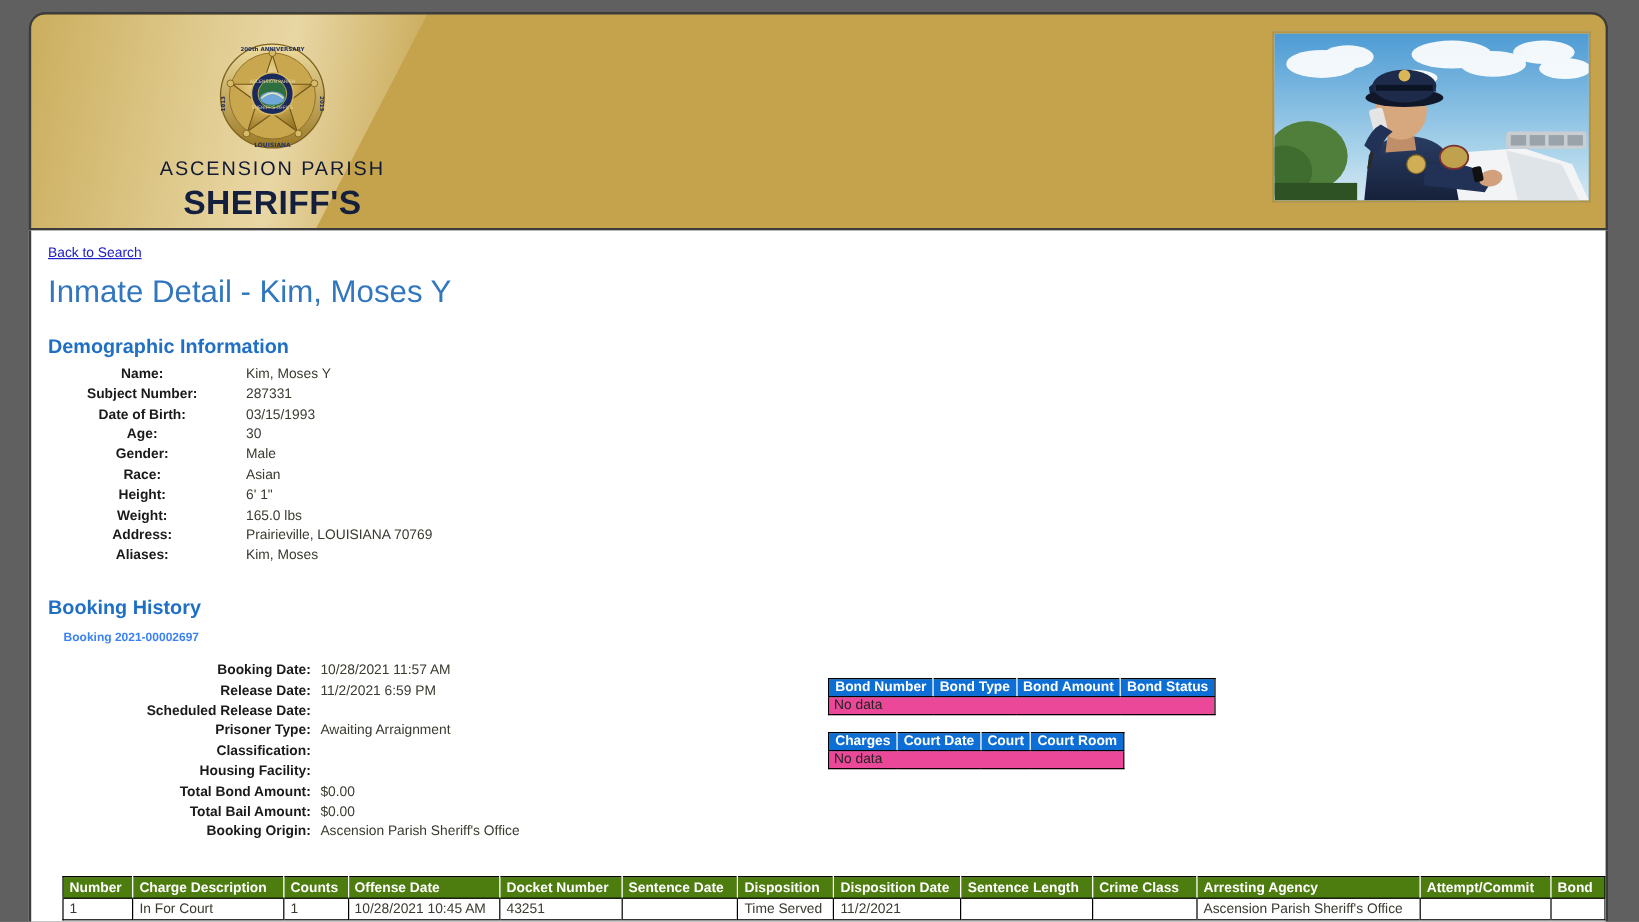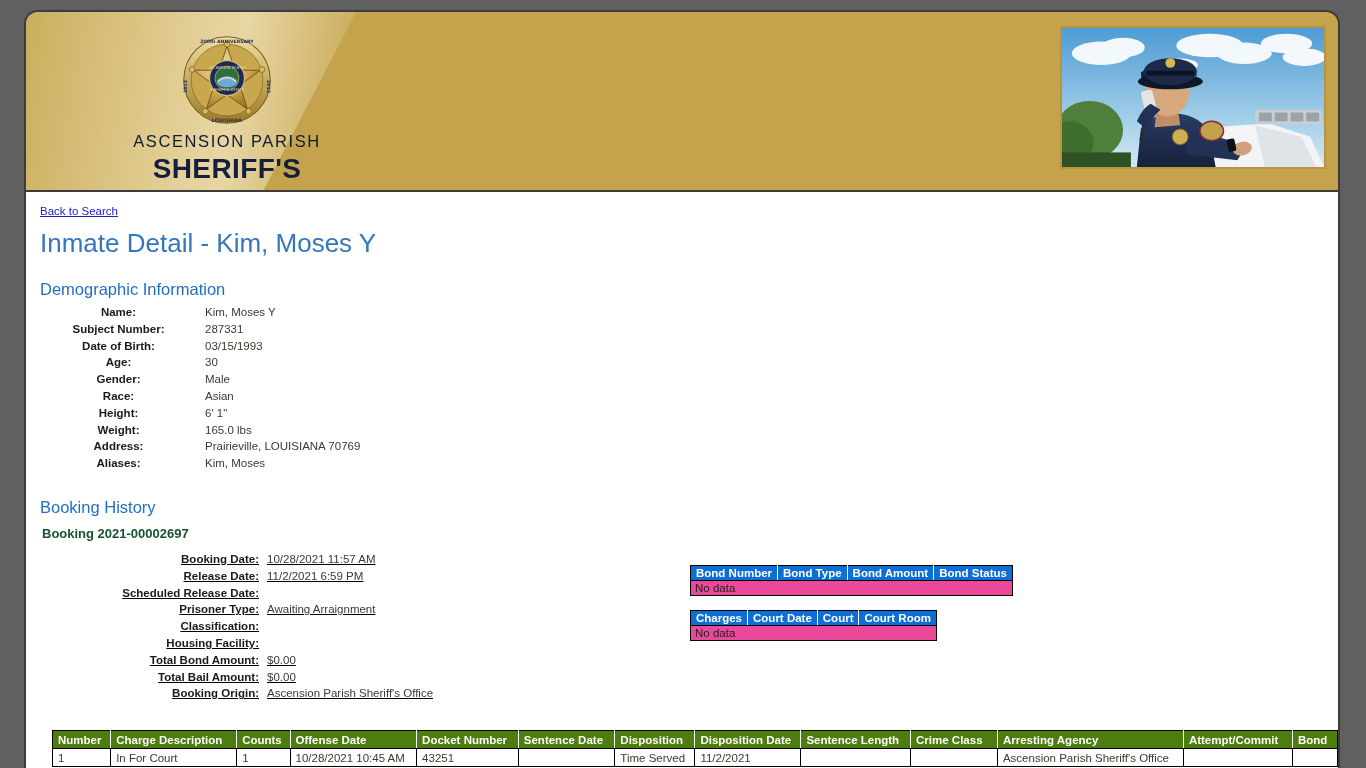--- a/index.html
+++ b/index.html
@@ -122,35 +122,35 @@
     font-weight: normal;
     color: #3277be;
     font-family: "Liberation Sans", sans-serif;
   }
 
   h2.section-head {
     position: absolute;
     left: 14px;
     margin: 0;
     font-size: 16.5px;
-    font-weight: normal;
+    font-weight: bold;
     color: #1f6fc4;
     font-family: "Liberation Sans", sans-serif;
   }
   h2#demographic-head { top: 88px; }
   h2#booking-head { top: 306px; }
 
   h3#booking-number {
     position: absolute;
-    left: 16px;
+    left: 27px;
     top: 334px;
     margin: 0;
-    font-size: 13px;
+    font-size: 10px;
     font-weight: bold;
-    color: #14532d;
+    color: #3b82f6;
     font-family: "Liberation Sans", sans-serif;
   }
 
   
   .field-table {
     position: absolute;
     border-collapse: collapse;
     font-size: 11.5px;
     font-family: "Liberation Sans", sans-serif;
   }
@@ -168,21 +168,21 @@
   }
   .field-table td.val {
     text-align: left;
     color: #3a3a30;
     white-space: nowrap;
   }
 
   #demographic-fields { left: 14px; top: 112px; width: 340px; }
   #demographic-fields td.lbl { width: 157px; text-align: center; }
 
-  #booking-fields { left: 14px; top: 359px; width: 420px; text-decoration: underline; }
+  #booking-fields { left: 14px; top: 359px; width: 420px; }
   #booking-fields td.lbl { width: 219px; }
 
   
   .mini-table {
     position: absolute;
     border-collapse: collapse;
     font-size: 11.5px;
     font-family: "Liberation Sans", sans-serif;
     border: 1px solid #000;
   }

